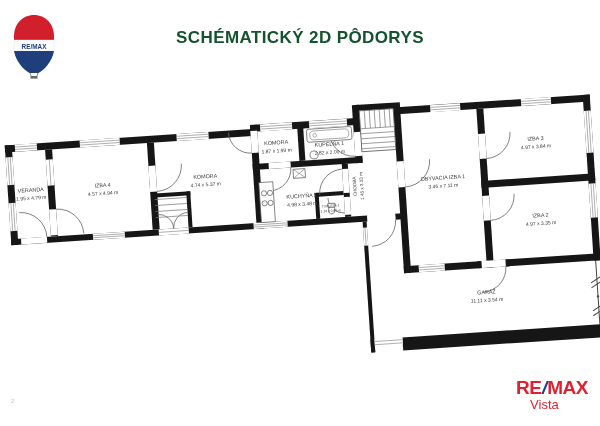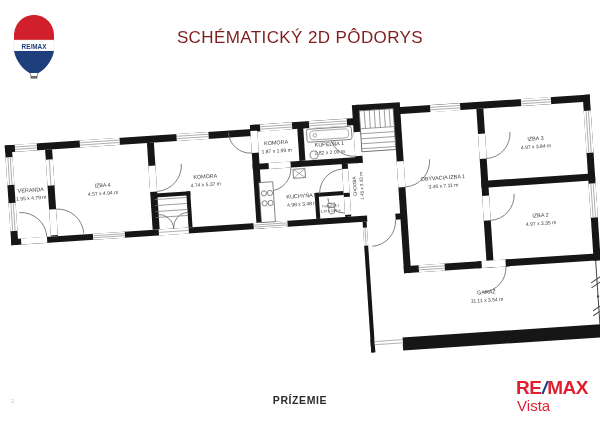--- a/index.html
+++ b/index.html
@@ -1,28 +1,28 @@
 <!DOCTYPE html>
 <html><head>
 <meta charset="utf-8">
 <style>
   html,body{margin:0;padding:0;background:#fff;}
   #page{position:relative;width:600px;height:426px;background:#ffffff;overflow:hidden;
         font-family:"Liberation Sans",sans-serif;}
   .abs{position:absolute;}
-  #title{top:28px;left:0;right:0;text-align:center;font-size:17px;font-weight:400;
-         letter-spacing:.4px;color:#7f1d1d;}
+  #title{top:28px;left:0;right:0;text-align:center;font-size:17px;font-weight:700;
+         letter-spacing:.4px;color:#14532d;}
   #subtitle{top:50px;left:0;right:0;text-align:center;font-size:9px;color:#333;}
   #floor-label{top:394px;left:0;right:0;text-align:center;font-size:10.5px;font-weight:700;
          letter-spacing:.6px;color:#2d2d2d;}
   #page-num{left:11px;top:398px;font-size:6px;color:#c3c3c3;}
   #remax-logo{right:12px;top:378px;text-align:left;line-height:1;}
   #remax-word{font-size:19px;font-weight:700;letter-spacing:-.5px;color:#E02030;}
   #remax-word .slash{color:#1B3E8F;font-style:italic;padding:0 .5px;}
-  #remax-sub{font-size:15px;color:#E02030;margin-top:1px;padding-left:1px;}
+  #remax-sub{font-size:13px;color:#E02030;margin-top:1px;padding-left:1px;margin-left:13px;}
   svg text{font-family:"Liberation Sans",sans-serif;fill:#3a3a3a;}
   .rn{font-size:5.4px;text-anchor:middle;}
   .rd{font-size:5px;text-anchor:middle;}
   .rt{font-size:3.4px;text-anchor:middle;}
   .rc{font-size:4.6px;text-anchor:middle;}
 </style>
 </head>
 <body>
 
 <div id="page">
@@ -204,21 +204,20 @@
         <text class="rn" x="540" y="168">IZBA 3</text>
         <text class="rd" x="540" y="176">4.97 x 3.84 m</text>
         <text class="rn" x="540" y="245">IZBA 2</text>
         <text class="rd" x="540" y="253">4.97 x 3.35 m</text>
         <text class="rn" x="481" y="318">GARÁŽ</text>
         <text class="rd" x="481" y="326">11.11 x 3.54 m</text>
       </g>
     </g>
   </svg>
 
-  <div id="floor-label" class="abs">PRÍZEMIE</div>
   <div id="page-num" class="abs">2</div>
 
   <div id="remax-logo" class="abs">
     <div id="remax-word"><span>RE</span><span class="slash">/</span><span>MAX</span></div>
     <div id="remax-sub">Vista</div>
   </div>
 
 </div>
 
 </body></html>

